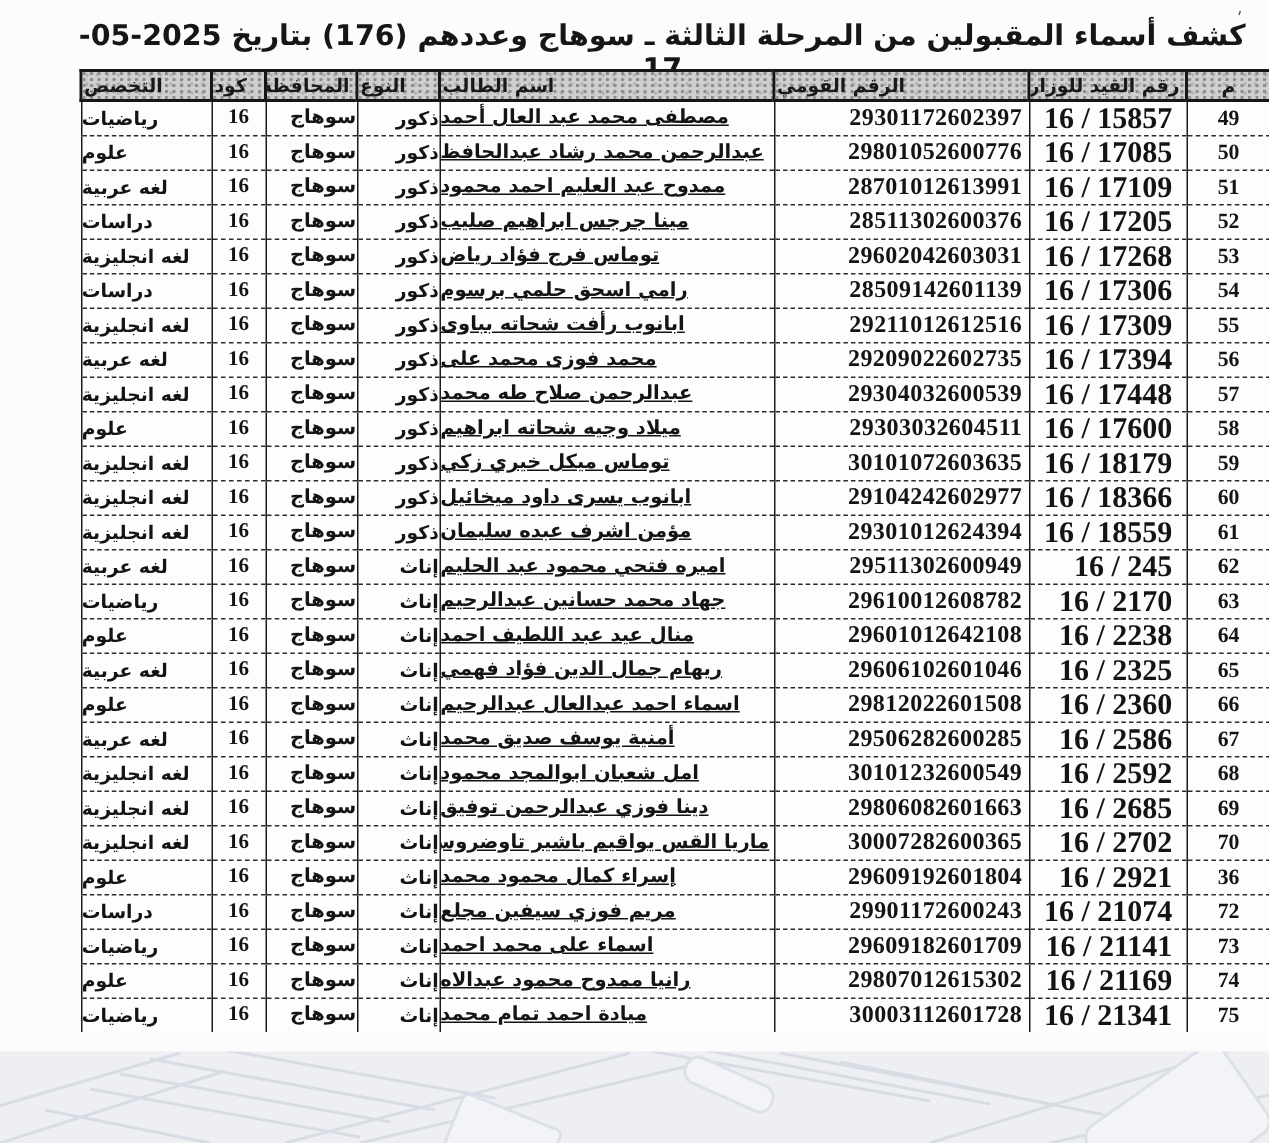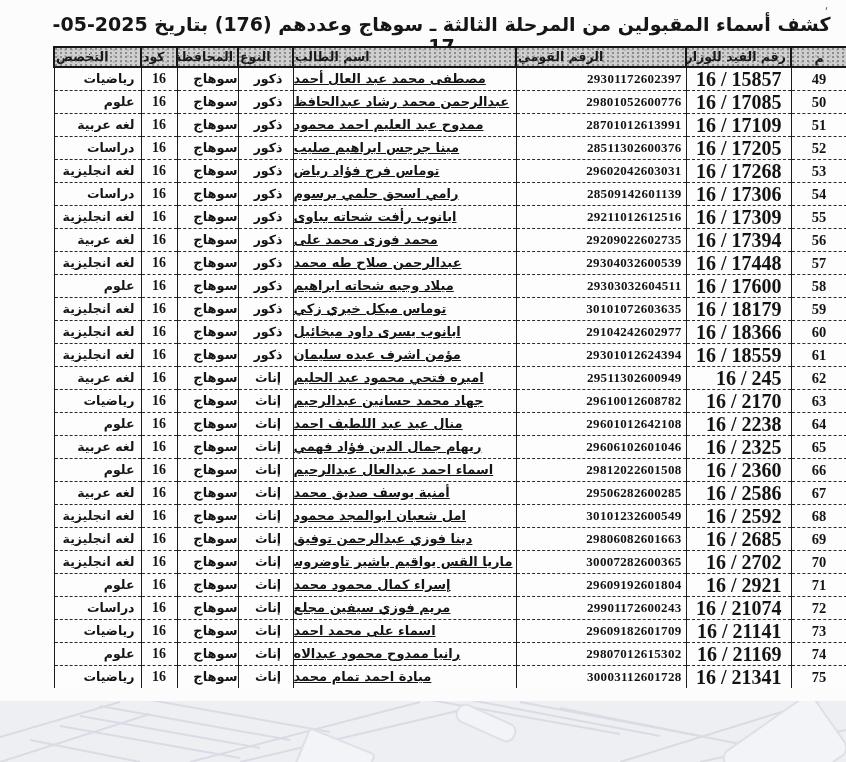--- a/index.html
+++ b/index.html
@@ -39,26 +39,26 @@
     height:22px;padding:0;
     border-left:1.5px solid #1c1c1c;border-right:1.5px solid #1c1c1c;
     border-bottom:1.6px dashed #2b2b2b;
     font-size:13px;font-weight:bold;color:#141414;
     overflow:hidden;white-space:nowrap;line-height:22px;
   }
   .roster tr:last-child td{border-bottom:none;}
   .num{font-family:"Liberation Serif","DejaVu Serif",serif;direction:ltr;}
   td.c-no{text-align:center;font-size:14.5px;margin-top:24px;}
   td.c-reg{text-align:right;padding-right:9px;font-size:20px;margin-top:35px;}
-  td.c-nid{text-align:right;padding-right:4px;font-size:13px;letter-spacing:.3px;}
+  td.c-nid{text-align:right;padding-right:4px;font-size:16px;letter-spacing:.3px;}
   td.c-name{text-align:left;padding-right:3px;text-decoration:underline;}
-  td.c-gender{text-align:center;padding-left:5px;font-size:12.5px;}
+  td.c-gender{text-align:right;padding-left:5px;font-size:12.5px;}
   td.c-gov{text-align:right;font-size:13px;}
   td.c-code{text-align:center;font-family:"Liberation Serif","DejaVu Serif",serif;direction:ltr;font-size:14px;}
-  td.c-spec{text-align:right;padding-right:6px;font-size:12.5px;}
+  td.c-spec{text-align:left;padding-right:6px;font-size:12.5px;}
 </style>
 </head>
 <body>
 
 <svg class="watermark" viewBox="0 0 846 62" xmlns="http://www.w3.org/2000/svg">
   <rect x="0" y="0" width="846" height="62" fill="#edeff3"></rect>
   <g stroke="#d9dce4" stroke-width="2" fill="none">
     <path d="M -10 40 L 120 2"></path>
     <path d="M 0 62 L 150 14"></path>
     <path d="M 60 26 L 240 58"></path>
@@ -346,21 +346,21 @@
       <td class="c-reg num">16 / 2702</td>
       <td class="c-nid num">30007282600365</td>
       <td class="c-name">ماريا القس يواقيم باشير تاوضروس</td>
       <td class="c-gender">إناث</td>
       <td class="c-gov">سوهاج</td>
       <td class="c-code">16</td>
       <td class="c-spec">لغه انجليزية</td>
     </tr>
 
     <tr>
-      <td class="c-no num">71</td>
+      <td class="c-no num">36</td>
       <td class="c-reg num">16 / 2921</td>
       <td class="c-nid num">29609192601804</td>
       <td class="c-name">إسراء كمال محمود محمد</td>
       <td class="c-gender">إناث</td>
       <td class="c-gov">سوهاج</td>
       <td class="c-code">16</td>
       <td class="c-spec">علوم</td>
     </tr>
 
     <tr>

